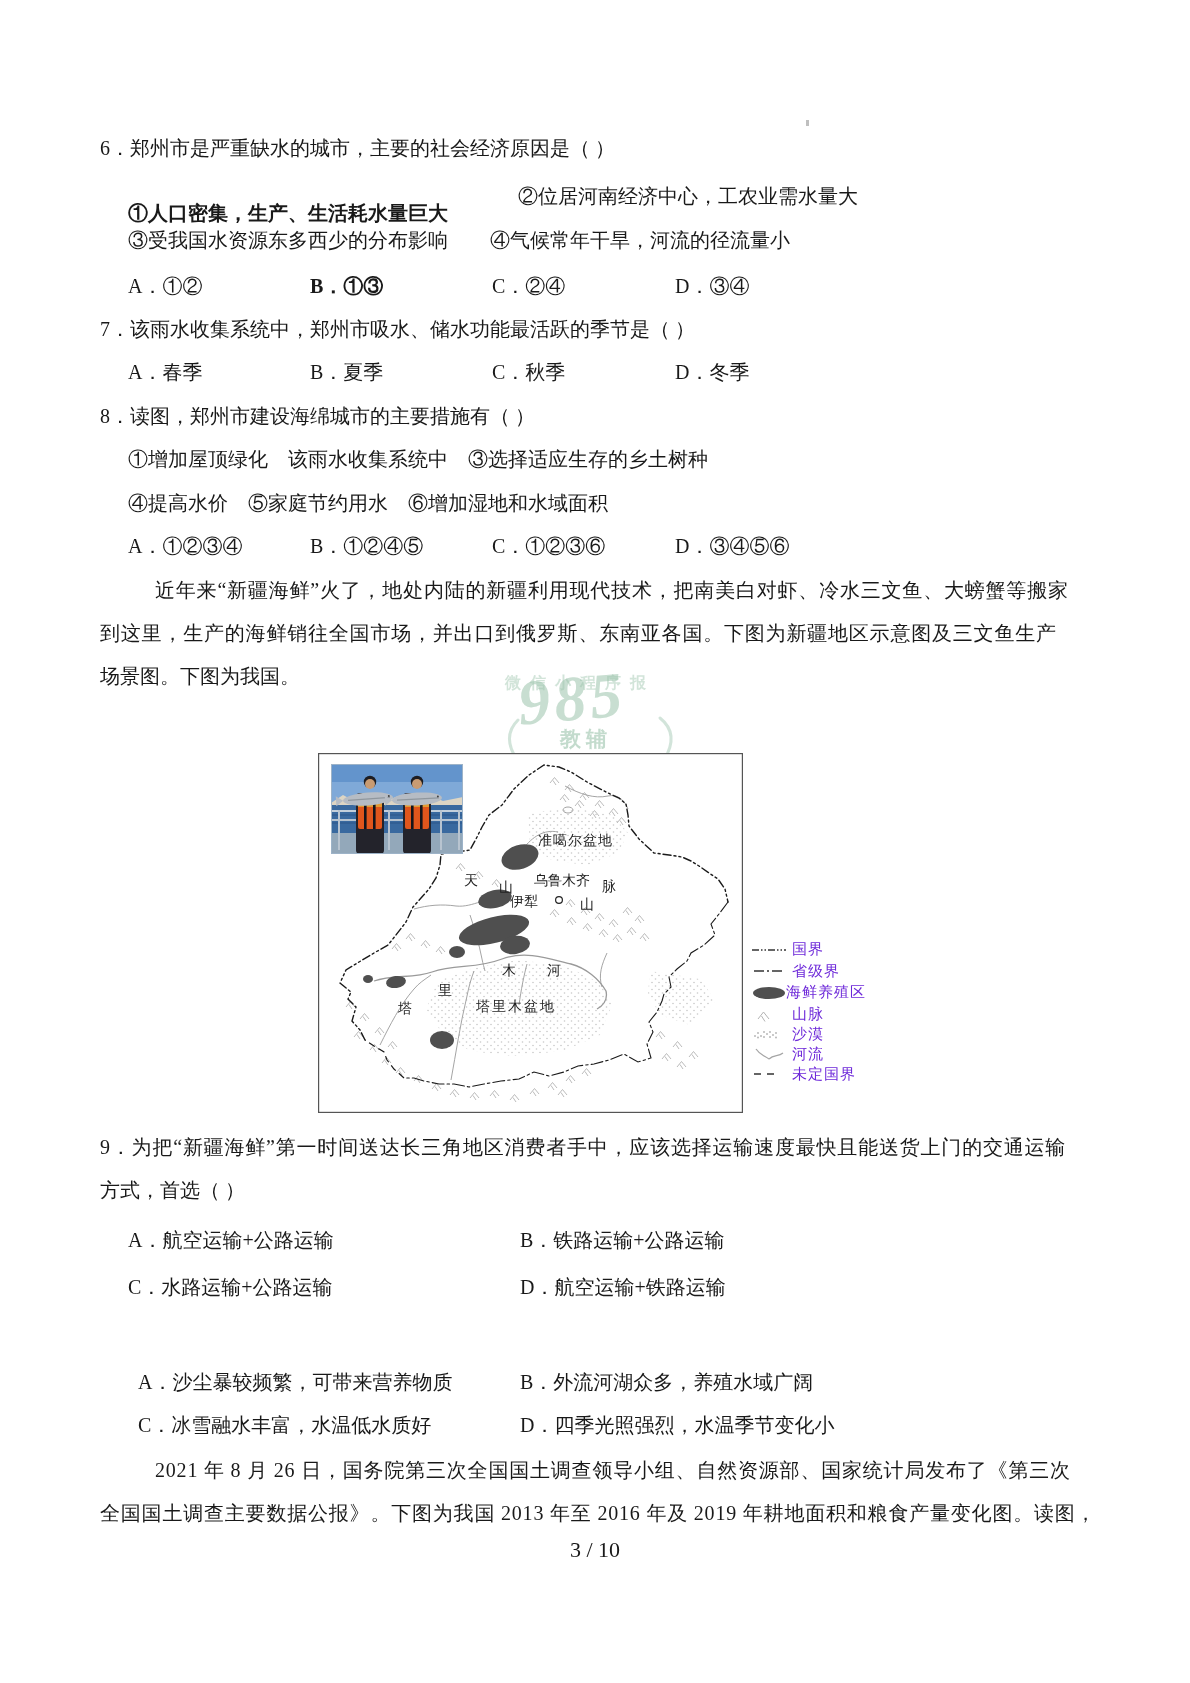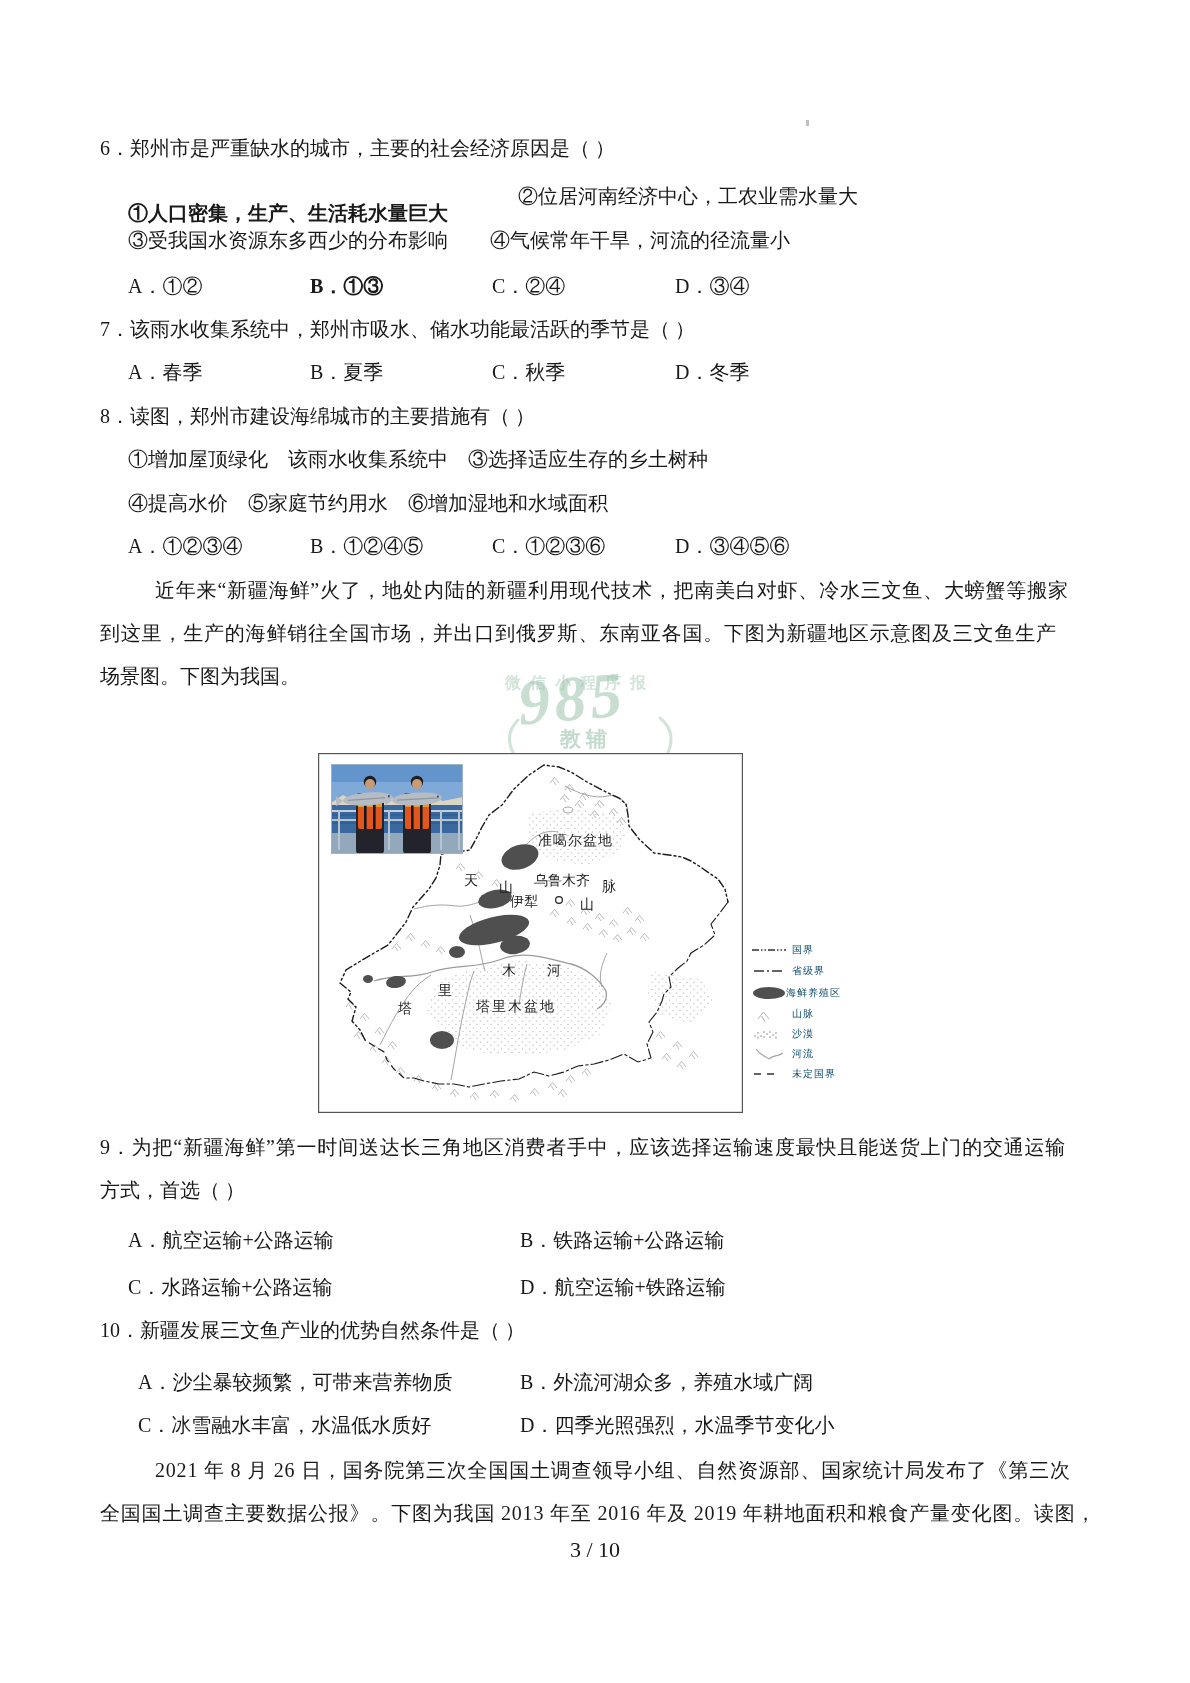--- a/index.html
+++ b/index.html
@@ -20,21 +20,21 @@
   .wm-sub{left:560px;top:726px;font-size:21px;font-weight:bold;letter-spacing:5px;opacity:.6;}
   .wm-swoosh{left:496px;top:714px;}
   
   .map{position:absolute;left:318px;top:753px;width:425px;height:360px;z-index:2;}
   .map text{font-family:"Liberation Serif","DejaVu Serif",serif;fill:#222;}
   
   .legend{position:absolute;left:750px;top:941px;z-index:2;}
   .leg-row{display:flex;align-items:center;height:17px;margin-bottom:4.5px;}
   .leg-row.tight{margin-bottom:3px;}
   .leg-sym{flex:0 0 42px;}
-  .leg-label{font-size:10px;color:#0c4a6e;letter-spacing:1px;}
+  .leg-label{font-size:15px;color:#6d28d9;letter-spacing:1px;}
   .footer{position:absolute;left:0;right:0;top:1537px;text-align:center;font-size:22px;z-index:2;}
 </style>
 </head>
 <body>
 
 <div class="page">
 
   <div class="speck"></div>
 
   <div class="ln wm wm-note">微信小程序报</div>
@@ -303,21 +303,20 @@
     </div>
   </div>
 
   <div class="ln wide" style="left:100px;top:1134px;">9．为把“新疆海鲜”第一时间送达长三角地区消费者手中，应该选择运输速度最快且能送货上门的交通运输</div>
   <div class="ln" style="left:100px;top:1177px;">方式，首选（  ）</div>
   <div class="ln" style="left:128px;top:1227px;">A．航空运输+公路运输</div>
   <div class="ln" style="left:520px;top:1227px;">B．铁路运输+公路运输</div>
   <div class="ln" style="left:128px;top:1274px;">C．水路运输+公路运输</div>
   <div class="ln" style="left:520px;top:1274px;">D．航空运输+铁路运输</div>
 
-  <div class="ln" style="left:100px;top:1317px;">10．新疆发展三文鱼产业的优势自然条件是（  ）</div>
   <div class="ln" style="left:138px;top:1369px;">A．沙尘暴较频繁，可带来营养物质</div>
   <div class="ln" style="left:520px;top:1369px;">B．外流河湖众多，养殖水域广阔</div>
   <div class="ln" style="left:138px;top:1412px;">C．冰雪融水丰富，水温低水质好</div>
   <div class="ln" style="left:520px;top:1412px;">D．四季光照强烈，水温季节变化小</div>
 
   <div class="ln wide" style="left:155px;top:1457px;">2021 年 8 月 26 日，国务院第三次全国国土调查领导小组、自然资源部、国家统计局发布了《第三次</div>
   <div class="ln wide" style="left:100px;top:1500px;">全国国土调查主要数据公报》。下图为我国 2013 年至 2016 年及 2019 年耕地面积和粮食产量变化图。读图，</div>
 
   <div class="footer">3 / 10</div>
 

